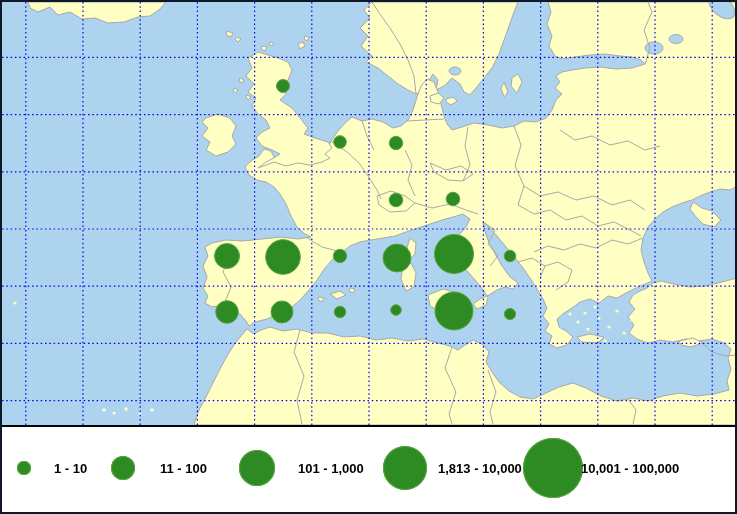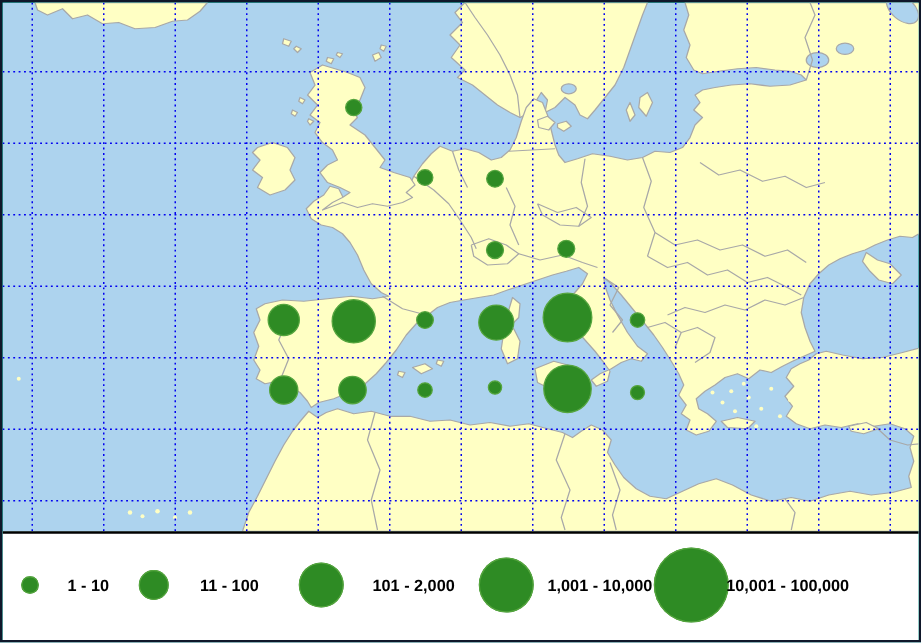--- a/index.html
+++ b/index.html
@@ -221,24 +221,24 @@
       <div>
         <span class="legend-circle" style="width: 13.4px; height: 13.4px; left: 15.3px; top: 34.3px;"></span>
         <span class="legend-label" style="left: 52px; top: 41px;">1 - 10</span>
       </div>
       <div>
         <span class="legend-circle" style="width: 24.4px; height: 24.4px; left: 108.8px; top: 28.8px;"></span>
         <span class="legend-label" style="left: 158px; top: 41px;">11 - 100</span>
       </div>
       <div>
         <span class="legend-circle" style="width: 36.6px; height: 36.6px; left: 236.7px; top: 22.7px;"></span>
-        <span class="legend-label" style="left: 296px; top: 41px;">101 - 2,000</span>
+        <span class="legend-label" style="left: 296px; top: 41px;">101 - 1,000</span>
       </div>
       <div>
         <span class="legend-circle" style="width: 44px; height: 44px; left: 381px; top: 19px;"></span>
-        <span class="legend-label" style="left: 436px; top: 41px;">1,001 - 10,000</span>
+        <span class="legend-label" style="left: 436px; top: 41px;">1,813 - 10,000</span>
       </div>
       <div>
         <span class="legend-circle" style="width: 60px; height: 60px; left: 521px; top: 11px;"></span>
         <span class="legend-label" style="left: 579px; top: 41px;">10,001 - 100,000</span>
       </div>
     </div>
 </div>
 
 </body></html>

